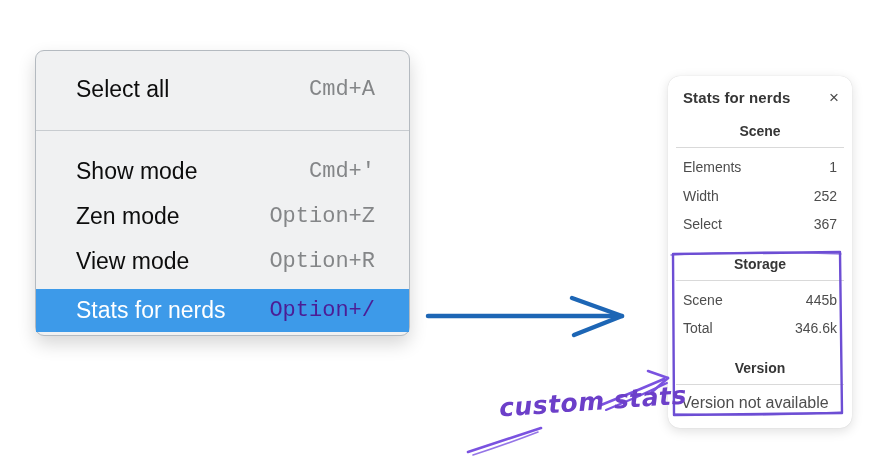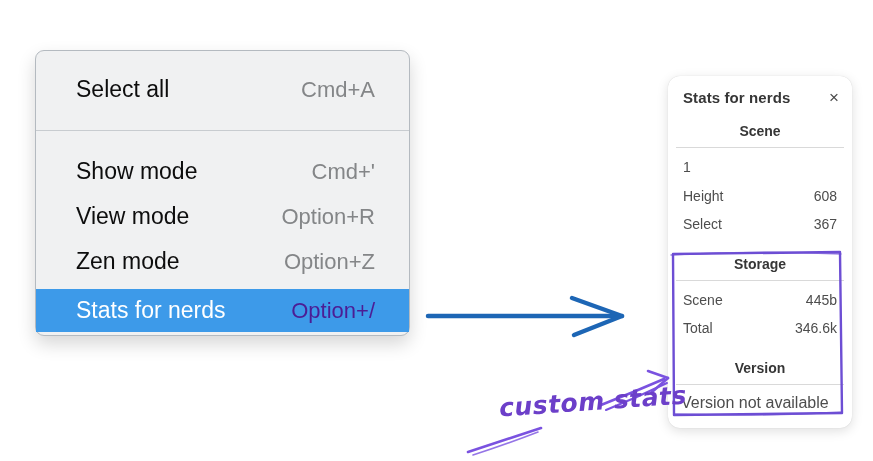--- a/index.html
+++ b/index.html
@@ -13,21 +13,21 @@
     box-shadow:0 8px 18px rgba(0,0,0,.16);
     box-sizing:border-box;
   }
   .menu-group-1{padding-top:16px;padding-bottom:18px;}
   .menu-divider{height:1px;background:#c8ccd0;width:100%;}
   .menu-group-2{padding-top:18px;padding-bottom:6px;}
   .menu-item{
     height:45px;display:flex;align-items:center;justify-content:space-between;
     padding:0 34px 0 40px;font-size:23px;color:#0d0d0d;cursor:default;
   }
-  .menu-item .shortcut{color:#848688;font-size:22px;}
+  .menu-item .shortcut{color:#848688;font-size:22px;font-family:Liberation Mono, monospace;}
   .menu-item.selected{
     background:#3d9ae9;color:#ffffff;height:43px;margin-top:5px;
   }
   .menu-item.selected .shortcut{color:#4c1d95;}
 
   
   .stats-panel{
     position:absolute;left:668px;top:76px;width:184px;height:352px;
     background:#ffffff;border-radius:12px;
     box-shadow:0 3px 12px rgba(0,0,0,.13), 0 0 1px rgba(0,0,0,.18);
@@ -69,49 +69,50 @@
         <span class="shortcut">Cmd+A</span>
       </div>
     </div>
     <div class="menu-divider"></div>
     <div class="menu-group-2">
       <div class="menu-item">
         <span>Show mode</span>
         <span class="shortcut">Cmd+'</span>
       </div>
       <div class="menu-item">
+        <span>Zen mode</span>
+        <span class="shortcut">Option+Z</span>
+      </div>
+      <div class="menu-item">
         <span>View mode</span>
         <span class="shortcut">Option+R</span>
-      </div>
-      <div class="menu-item">
-        <span>Zen mode</span>
-        <span class="shortcut">Option+Z</span>
       </div>
       <div class="menu-item selected">
         <span>Stats for nerds</span>
         <span class="shortcut">Option+/</span>
       </div>
     </div>
   </div>
 
   <div class="stats-panel">
     <div class="stats-header">
       <span class="stats-title">Stats for nerds</span>
       <span class="stats-close">×</span>
     </div>
 
     <div class="section-title">Scene</div>
     <div class="hr"></div>
     <div class="rows">
       <div class="stat-row">
+        <span class="stat-label">Elements</span>
         <span class="stat-value">1</span>
       </div>
       <div class="stat-row">
-        <span class="stat-label">Height</span>
-        <span class="stat-value">608</span>
+        <span class="stat-label">Width</span>
+        <span class="stat-value">252</span>
       </div>
       <div class="stat-row">
         <span class="stat-label">Select</span>
         <span class="stat-value">367</span>
       </div>
     </div>
 
     <div class="section-title">Storage</div>
     <div class="hr"></div>
     <div class="rows">

